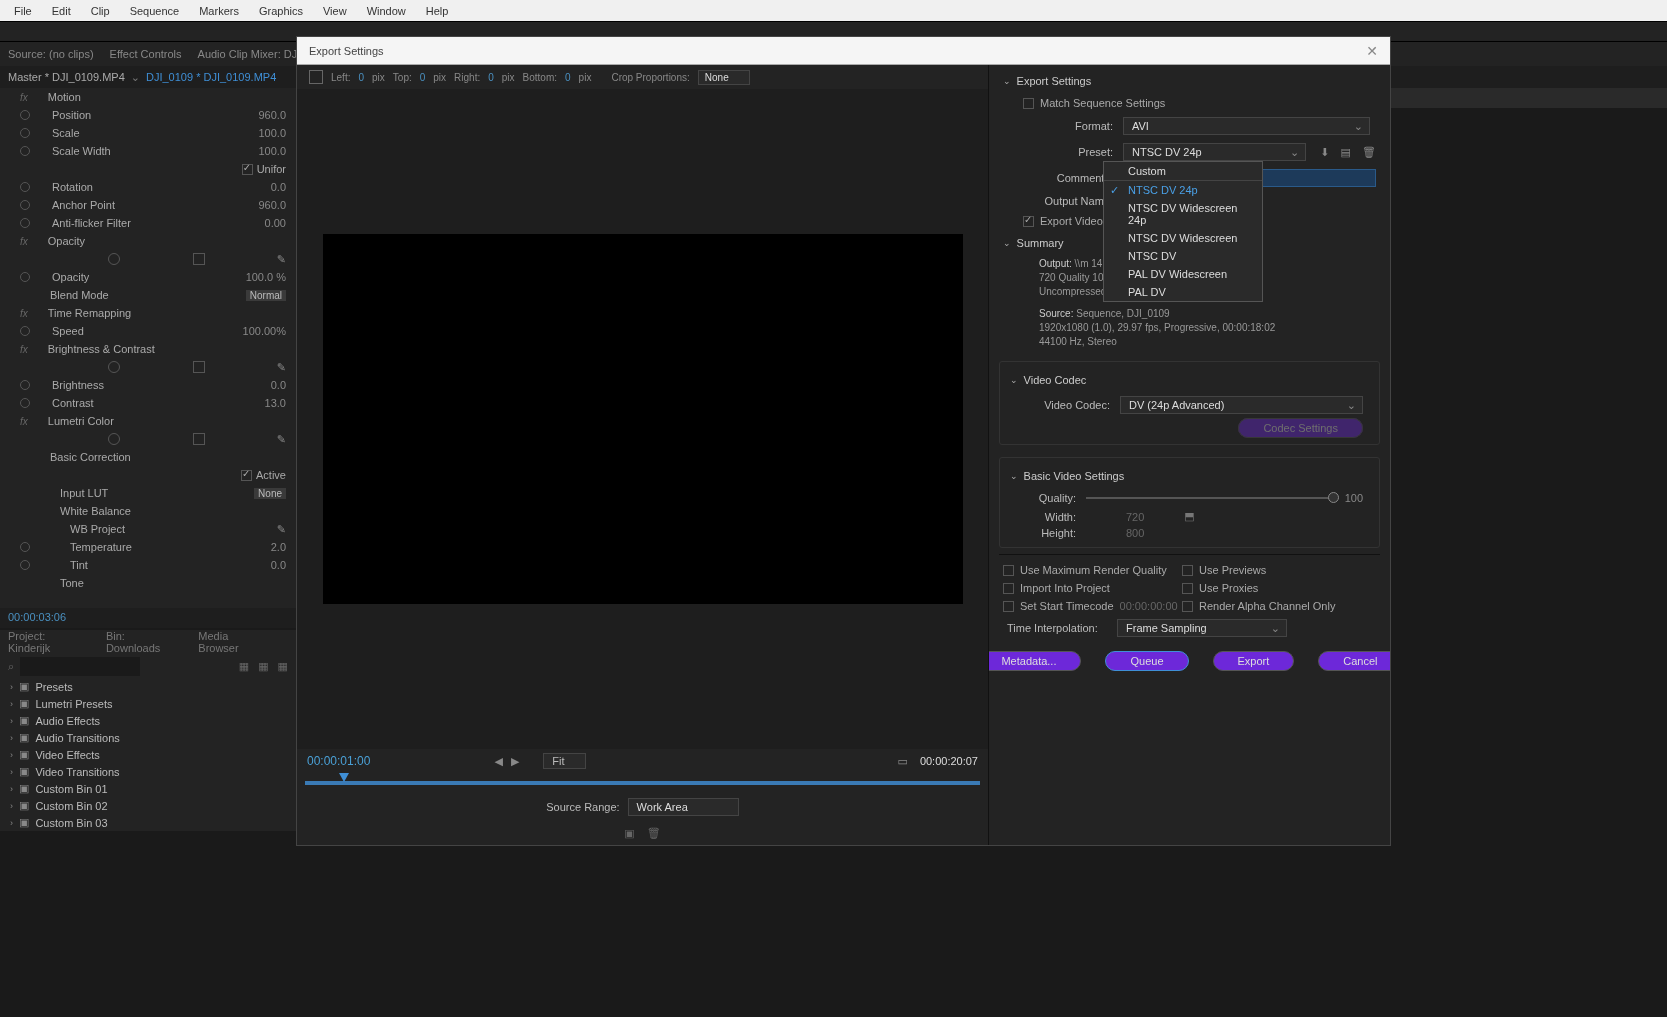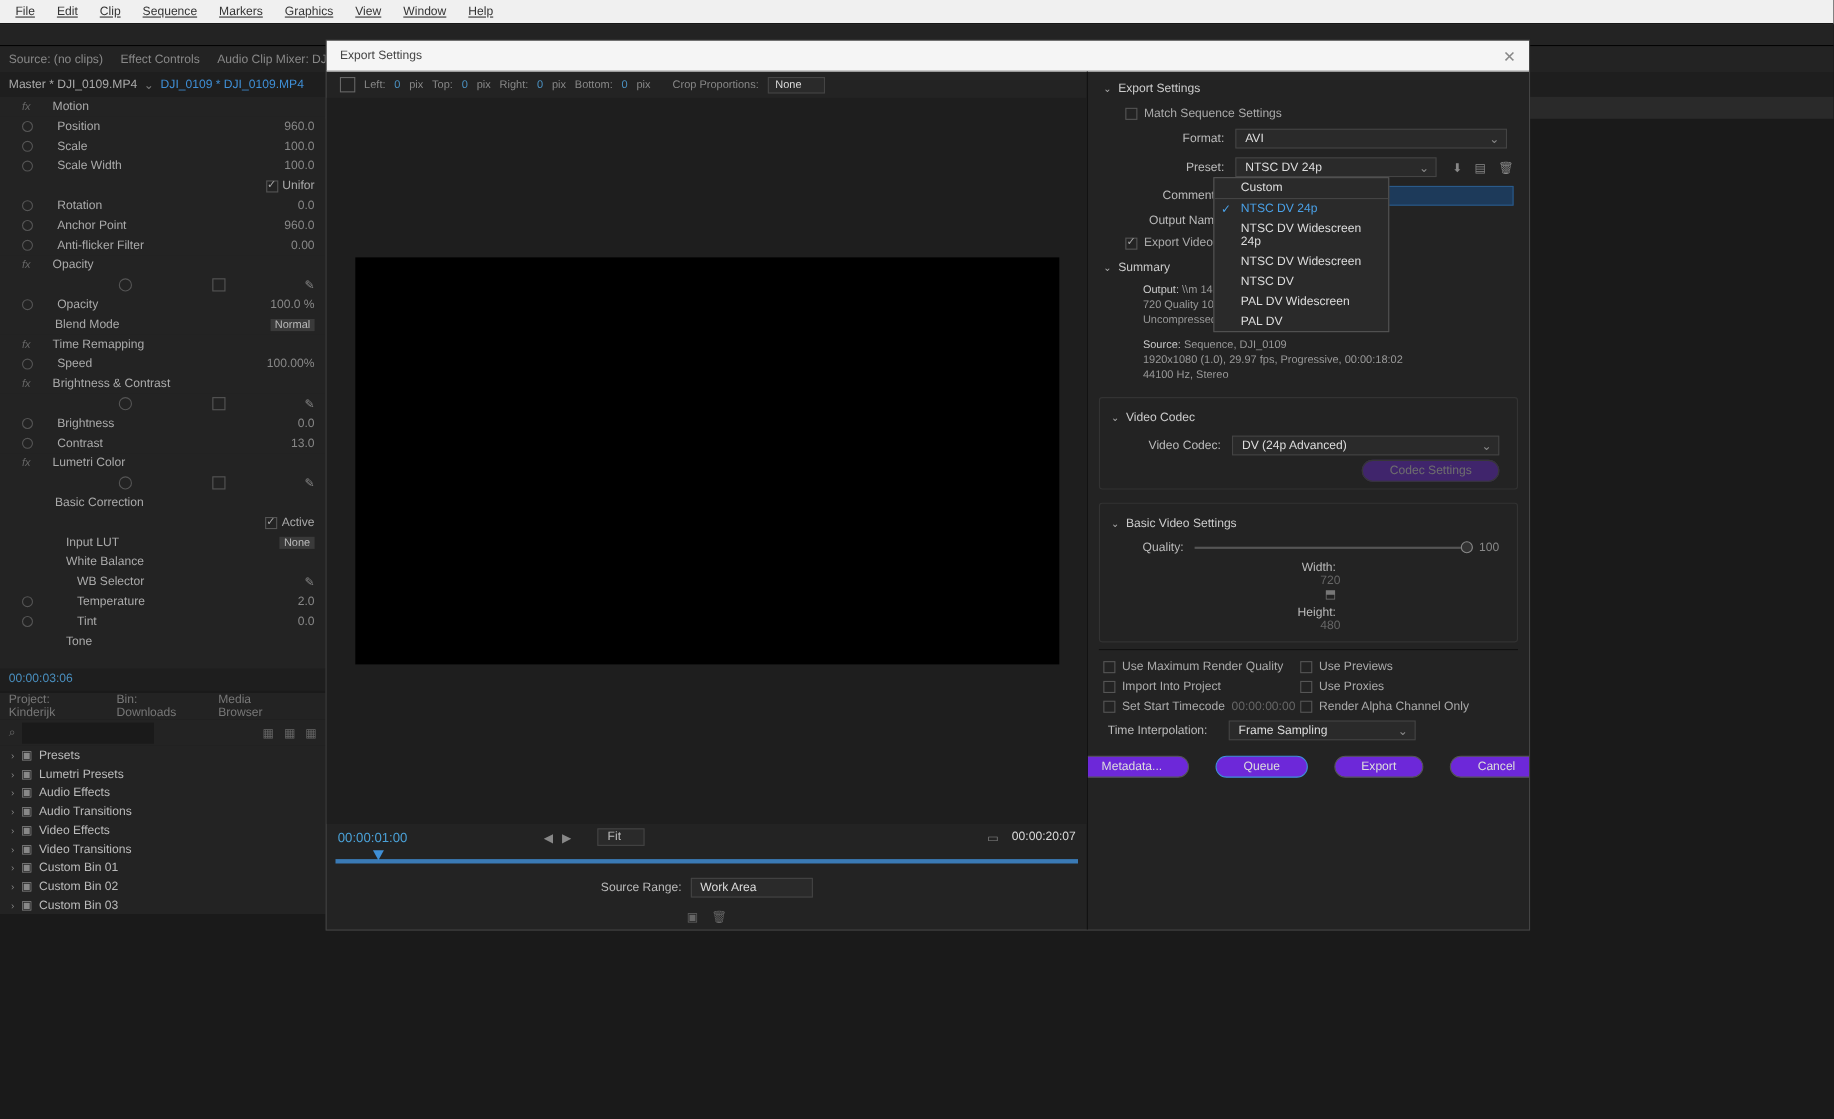--- a/index.html
+++ b/index.html
@@ -1,19 +1,19 @@
 <!DOCTYPE html>
 <html><head>
 <meta charset="utf-8">
 <style>
 * { margin: 0; padding: 0; box-sizing: border-box; font-family: 'Segoe UI', Arial, sans-serif; }
 body { background: #1a1a1a; color: #aaa; font-size: 11px; overflow: hidden; width: 1667px; height: 1017px; position: relative; }
 
 .menubar { background: #f0f0f0; color: #333; height: 22px; display: flex; align-items: center; padding: 0 4px; border-bottom: 1px solid #000; }
-.menubar span { padding: 2px 10px; cursor: pointer; text-decoration: underline; }
+.menubar span { padding: 2px 10px; cursor: pointer; }
 
 .workspace { background: #232323; height: 20px; border-bottom: 1px solid #000; }
 
 .tab-row { background: #232323; height: 24px; display: flex; align-items: center; padding-left: 8px; }
 .tab-row span { margin-right: 16px; color: #888; }
 
 .master-row { background: #1e1e1e; height: 22px; display: flex; align-items: center; padding-left: 8px; font-size: 11px; }
 .master-row .link { color: #3f8fd6; }
 .master-row .chev { color: #777; margin: 0 6px; }
 
@@ -101,21 +101,21 @@
 .settings-tabs span { padding: 4px 10px; color: #999; cursor: pointer; }
 .settings-tabs span.active { color: #ddd; border-bottom: 2px solid #eee; }
 
 .sub-section { border: 1px solid #333; border-radius: 3px; padding: 6px; margin: 6px 0; }
 .slider-row { display: flex; align-items: center; padding: 4px 10px; }
 .slider-row .sl-label { width: 60px; text-align: right; margin-right: 10px; color: #bbb; }
 .slider-track { flex: 1; height: 2px; background: #555; position: relative; }
 .slider-thumb { position: absolute; right: 0; top: -5px; width: 11px; height: 11px; border: 1px solid #888; border-radius: 50%; background: #333; }
 .slider-row .sl-val { margin-left: 6px; color: #888; text-align: right; }
 
-.dims-row { display: flex; align-items: center; padding: 2px 10px; flex-direction: column; }
+.dims-row { display: flex; align-items: center; padding: 2px 10px; }
 .dims-row .dl { width: 60px; text-align: right; margin-right: 10px; color: #bbb; }
 .dims-row .dv { color: #666; margin-left: 40px; }
 .link-icon { margin-left: 40px; color: #777; }
 
 .bottom-opts { border-top: 1px solid #111; padding: 6px 4px; }
 .opt-grid { display: flex; flex-wrap: wrap; }
 .opt-grid .opt { width: 48%; display: flex; align-items: center; margin: 3px 0; }
 .opt .chk { margin-right: 6px; }
 
 .btn-row { display: flex; justify-content: center; padding: 10px 4px 4px; gap: 24px; }
@@ -269,21 +269,21 @@
       <span>Active</span>
     </div>
   <div class="effect-row">
       <span class="label" style="padding-left:40px">Input LUT</span>
       <span class="nm">None</span>
     </div>
   <div class="effect-row">
       <span class="label" style="padding-left:40px">White Balance</span>
     </div>
   <div class="effect-row">
-      <span class="label" style="padding-left:50px">WB Selector</span>
+      <span class="label" style="padding-left:50px">WB Project</span>
       <span style="color:#888">✎</span>
     </div>
   <div class="effect-row">
       <span class="toggle-dot"></span>
       <span class="label" style="padding-left:34px">Temperature</span>
       <span class="value">2.0</span>
     </div>
   <div class="effect-row">
       <span class="toggle-dot"></span>
       <span class="label" style="padding-left:34px">Tint</span>
@@ -494,21 +494,21 @@
             </div>
           <span class="sl-val">100</span>
         </div>
         <div class="dims-row">
             <span class="dl">Width:</span>
             <span class="dv">720</span>
             <span class="link-icon">⬒</span>
           </div>
         <div class="dims-row">
             <span class="dl">Height:</span>
-            <span class="dv">480</span>
+            <span class="dv">800</span>
           </div>
       </div>
 
       <div class="bottom-opts">
         <div class="opt-grid">
           <div class="opt">
               <span class="chk"></span>
               <span>Use Maximum Render Quality</span>
             </div>
           <div class="opt">

